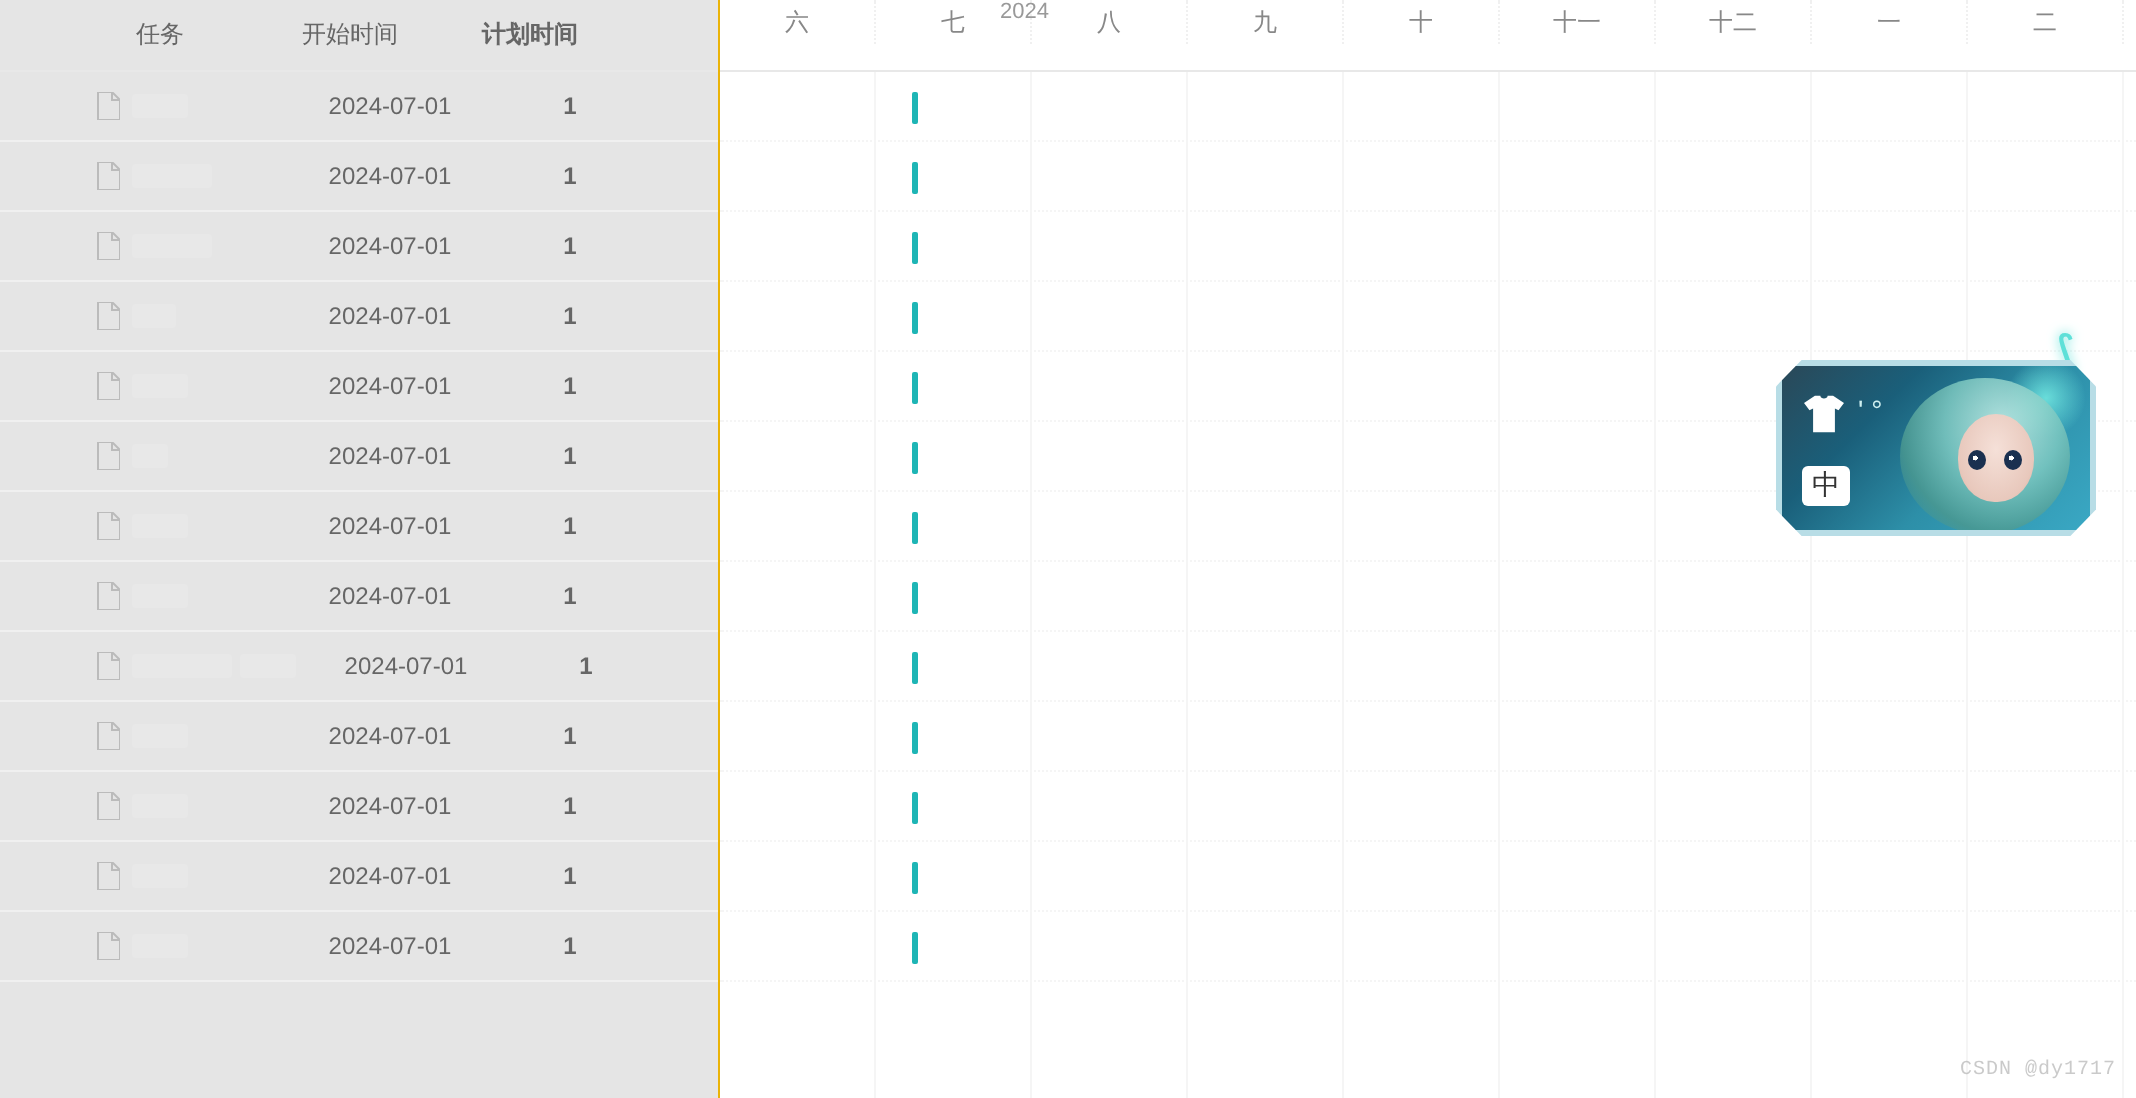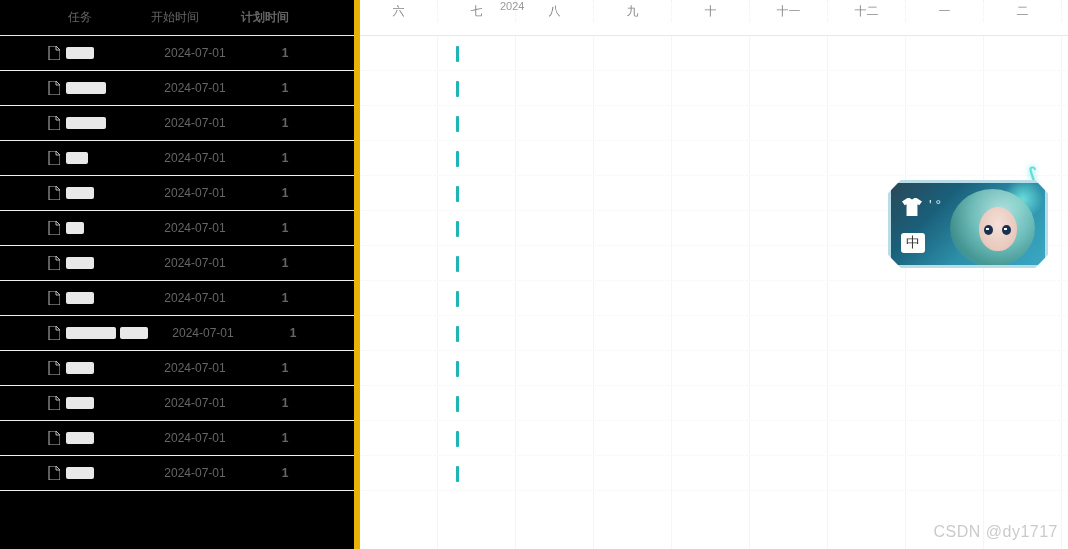--- a/index.html
+++ b/index.html
@@ -13,24 +13,24 @@
       overflow: hidden;
       position: relative;
     }
     .container {
       display: flex;
       height: 100%;
     }
     
     .left-pane {
       width: 360px;
-      border-right: 6px solid #eab308;
+      border-right: 1px solid #eab308;
       display: flex;
       flex-direction: column;
-      background: #000000;
+      background: #e5e5e5;
     }
     .left-header {
       height: 36px;
       display: flex;
       border-bottom: 1px solid #e8e8e8;
       align-items: center;
     }
     .col-task { flex: 0 0 120px; padding-left: 40px; text-align: center;}
     .col-start { flex: 0 0 110px; text-align: center; }
     .col-plan { flex: 0 0 70px; text-align: center; font-weight: bold; }
@@ -224,23 +224,23 @@
       border-radius: 50%;
       opacity: 0.85;
     }
     .glow { position:absolute; right:2px; top:-4px; width:40px; height:40px; background: radial-gradient(circle, rgba(120,240,230,0.8) 0%, transparent 70%); border-radius:50%;}
 
     
     .watermark {
       position: absolute;
       right: 10px;
       bottom: 8px;
-      font-size: 16px;
+      font-size: 10px;
       color: rgba(180,180,180,0.7);
-      font-family: Liberation Sans, sans-serif;
+      font-family: Liberation Mono, monospace;
       letter-spacing: 0.5px;
     }
   </style>
 </head>
 <body>
 
 <div class="container">
   <div class="left-pane">
     <div class="left-header">
       <div class="col-task">任务</div>

